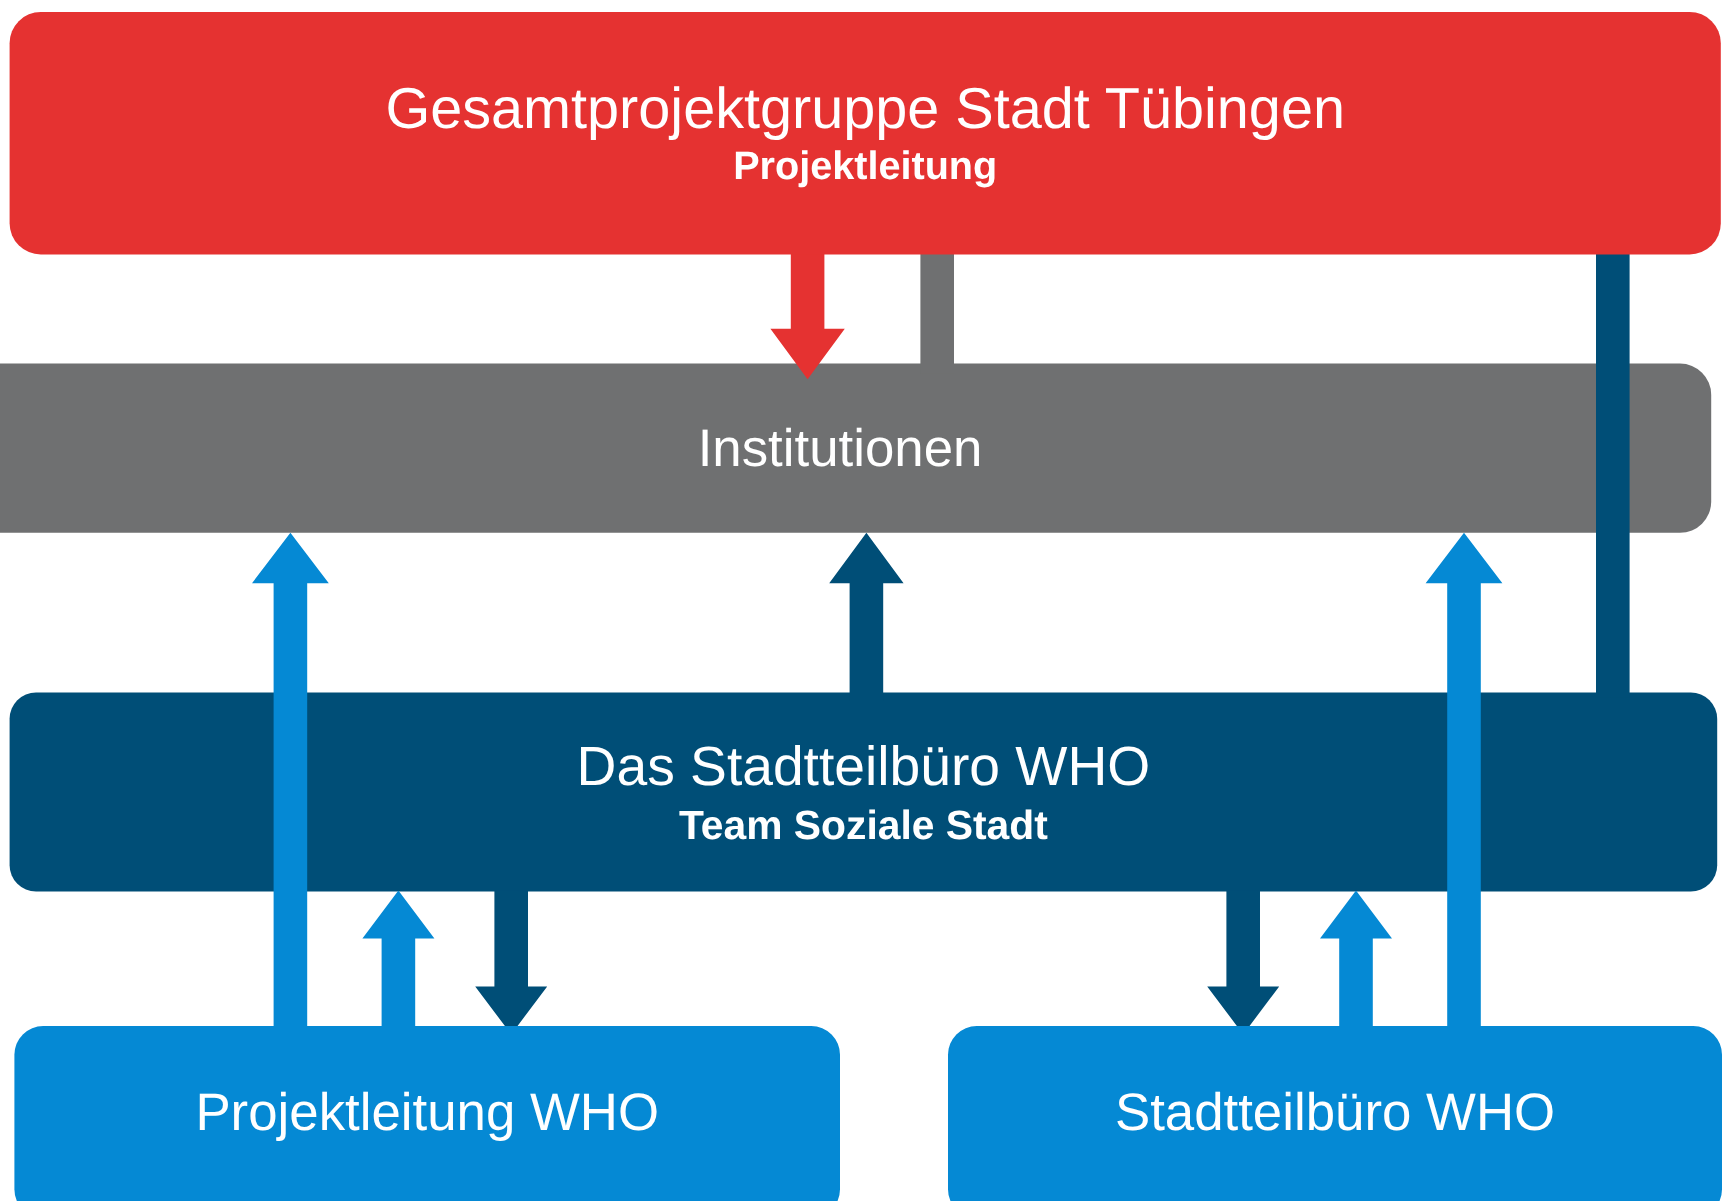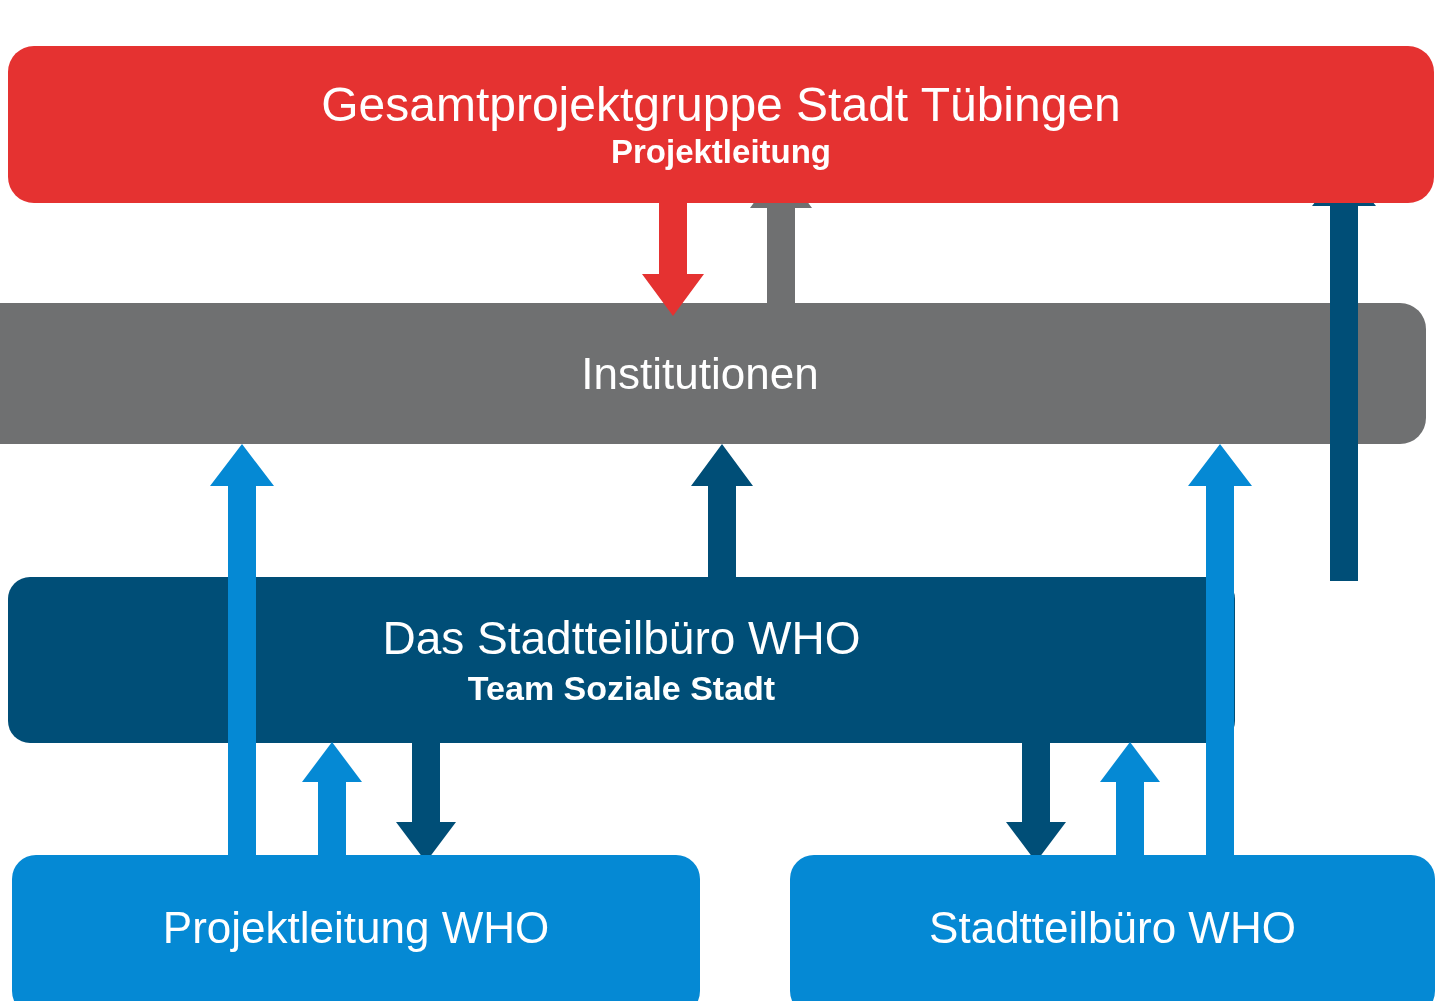--- a/index.html
+++ b/index.html
@@ -30,37 +30,36 @@
     font-weight: 400;
     white-space: nowrap;
   }
   .box .subtitle {
     font-weight: 700;
     white-space: nowrap;
   }
 
   
   #box-gesamtprojektgruppe {
-    left: 8px; top: 10px; width: 1426px; height: 157px;
+    left: 8px; top: 10px; width: 1426px; height: 202px;
     background: #E53231;
     border-radius: 26px;
-    margin-top: 36px;
   }
   #box-gesamtprojektgruppe .title { font-size: 48px; letter-spacing: 0px; }
   #box-gesamtprojektgruppe .subtitle { font-size: 33px; margin-top: 2px; }
 
   #box-begleitkreis {
     left: -26px; top: 303px; width: 1452px; height: 141px;
     background: #6F7071;
     border-radius: 26px;
   }
   #box-begleitkreis .title { font-size: 44px; }
 
   #box-stadtteilbuero {
-    left: 8px; top: 577px; width: 1227px; height: 166px;
+    left: 8px; top: 577px; width: 1423px; height: 166px;
     background: #004E77;
     border-radius: 22px;
   }
   #box-stadtteilbuero .title { font-size: 46px; }
   #box-stadtteilbuero .subtitle { font-size: 34px; margin-top: 4px; }
 
   #box-institutionen {
     left: 12px; top: 855px; width: 688px; height: 160px;
     background: #0589D4;
     border-radius: 24px;

